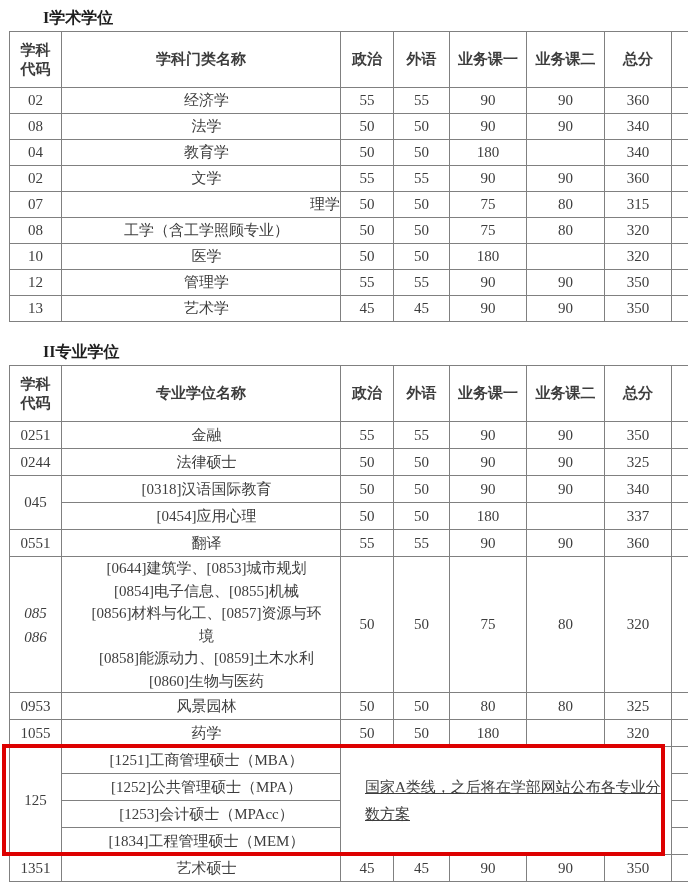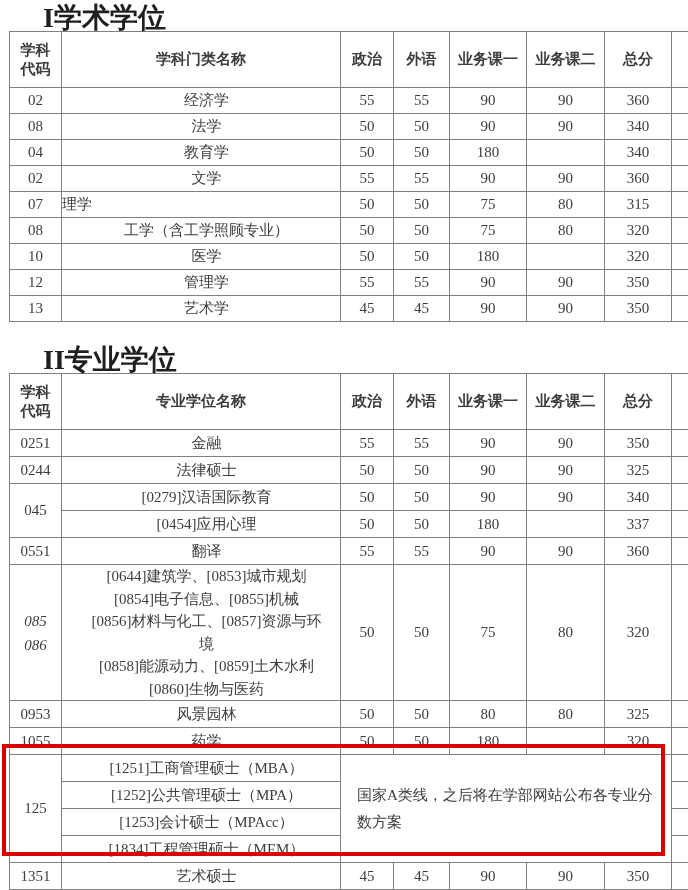--- a/index.html
+++ b/index.html
@@ -2,24 +2,24 @@
 <html><head>
 <meta charset="utf-8">
 <style>
   html,body{margin:0;padding:0;}
   body{
     width:688px;height:890px;overflow:hidden;background:#ffffff;
     font-family:"Liberation Serif","DejaVu Serif",serif;
     color:#3d3d3d;position:relative;
   }
   .title{
-    font-weight:bold;color:#1f1f1f;font-size:28px;line-height:20px;
+    font-weight:bold;color:#1f1f1f;font-size:16px;line-height:20px;
     margin:8px 0 3px 43px;
   }
-  .title.second{margin-top:28px;font-family:Liberation Serif, serif;}
+  .title.second{margin-top:20px;font-family:Liberation Serif, serif;}
   table{
     border-collapse:collapse;table-layout:fixed;
     width:700px;margin-left:9px;
   }
   col.c-code{width:52px}
   col.c-name{width:279px}
   col.c-pol{width:53px}
   col.c-for{width:56px}
   col.c-b1{width:77px}
   col.c-b2{width:78px}
@@ -28,27 +28,28 @@
   th,td{
     border:1px solid #808080;
     font-size:15px;text-align:center;vertical-align:middle;
     padding:0;overflow:hidden;
   }
   th{font-weight:bold;height:55px;}
   tr.h26{height:26px}
   tr.h27{height:27px}
   tr.tall{height:135px}
   td.name{text-align:center;padding-left:11px;}
-  td.name.centered{text-align:left;padding-left:0;}
+  td.name.centered{text-align:right;padding-left:0;}
   .pre{white-space:pre-line;}
   td.multi{line-height:22.5px;}
   td.codes{line-height:24px;font-style:italic;}
   td.note{
-    text-align:left;padding-left:16px;line-height:27px;
+    text-align:left;padding-left:24px;line-height:27px;
     white-space:pre-line;
+    text-decoration:underline;
   }
   .highlight-box{
     position:absolute;left:2px;top:744px;width:663px;height:112px;
     border:4px solid #dd0000;box-sizing:border-box;
     pointer-events:none;
   }
 </style>
 </head>
 <body>
 
@@ -210,21 +211,21 @@
     <td class="name">法律硕士</td>
     <td>50</td>
     <td>50</td>
     <td>90</td>
     <td>90</td>
     <td>325</td>
     <td></td>
   </tr>
   <tr class="h27">
     <td rowspan="2">045</td>
-    <td class="name">[0279]汉语国际教育</td>
+    <td class="name">[0318]汉语国际教育</td>
     <td>50</td>
     <td>50</td>
     <td>90</td>
     <td>90</td>
     <td>340</td>
     <td></td>
   </tr>
   <tr class="h27">
     <td class="name">[0454]应用心理</td>
     <td>50</td>

